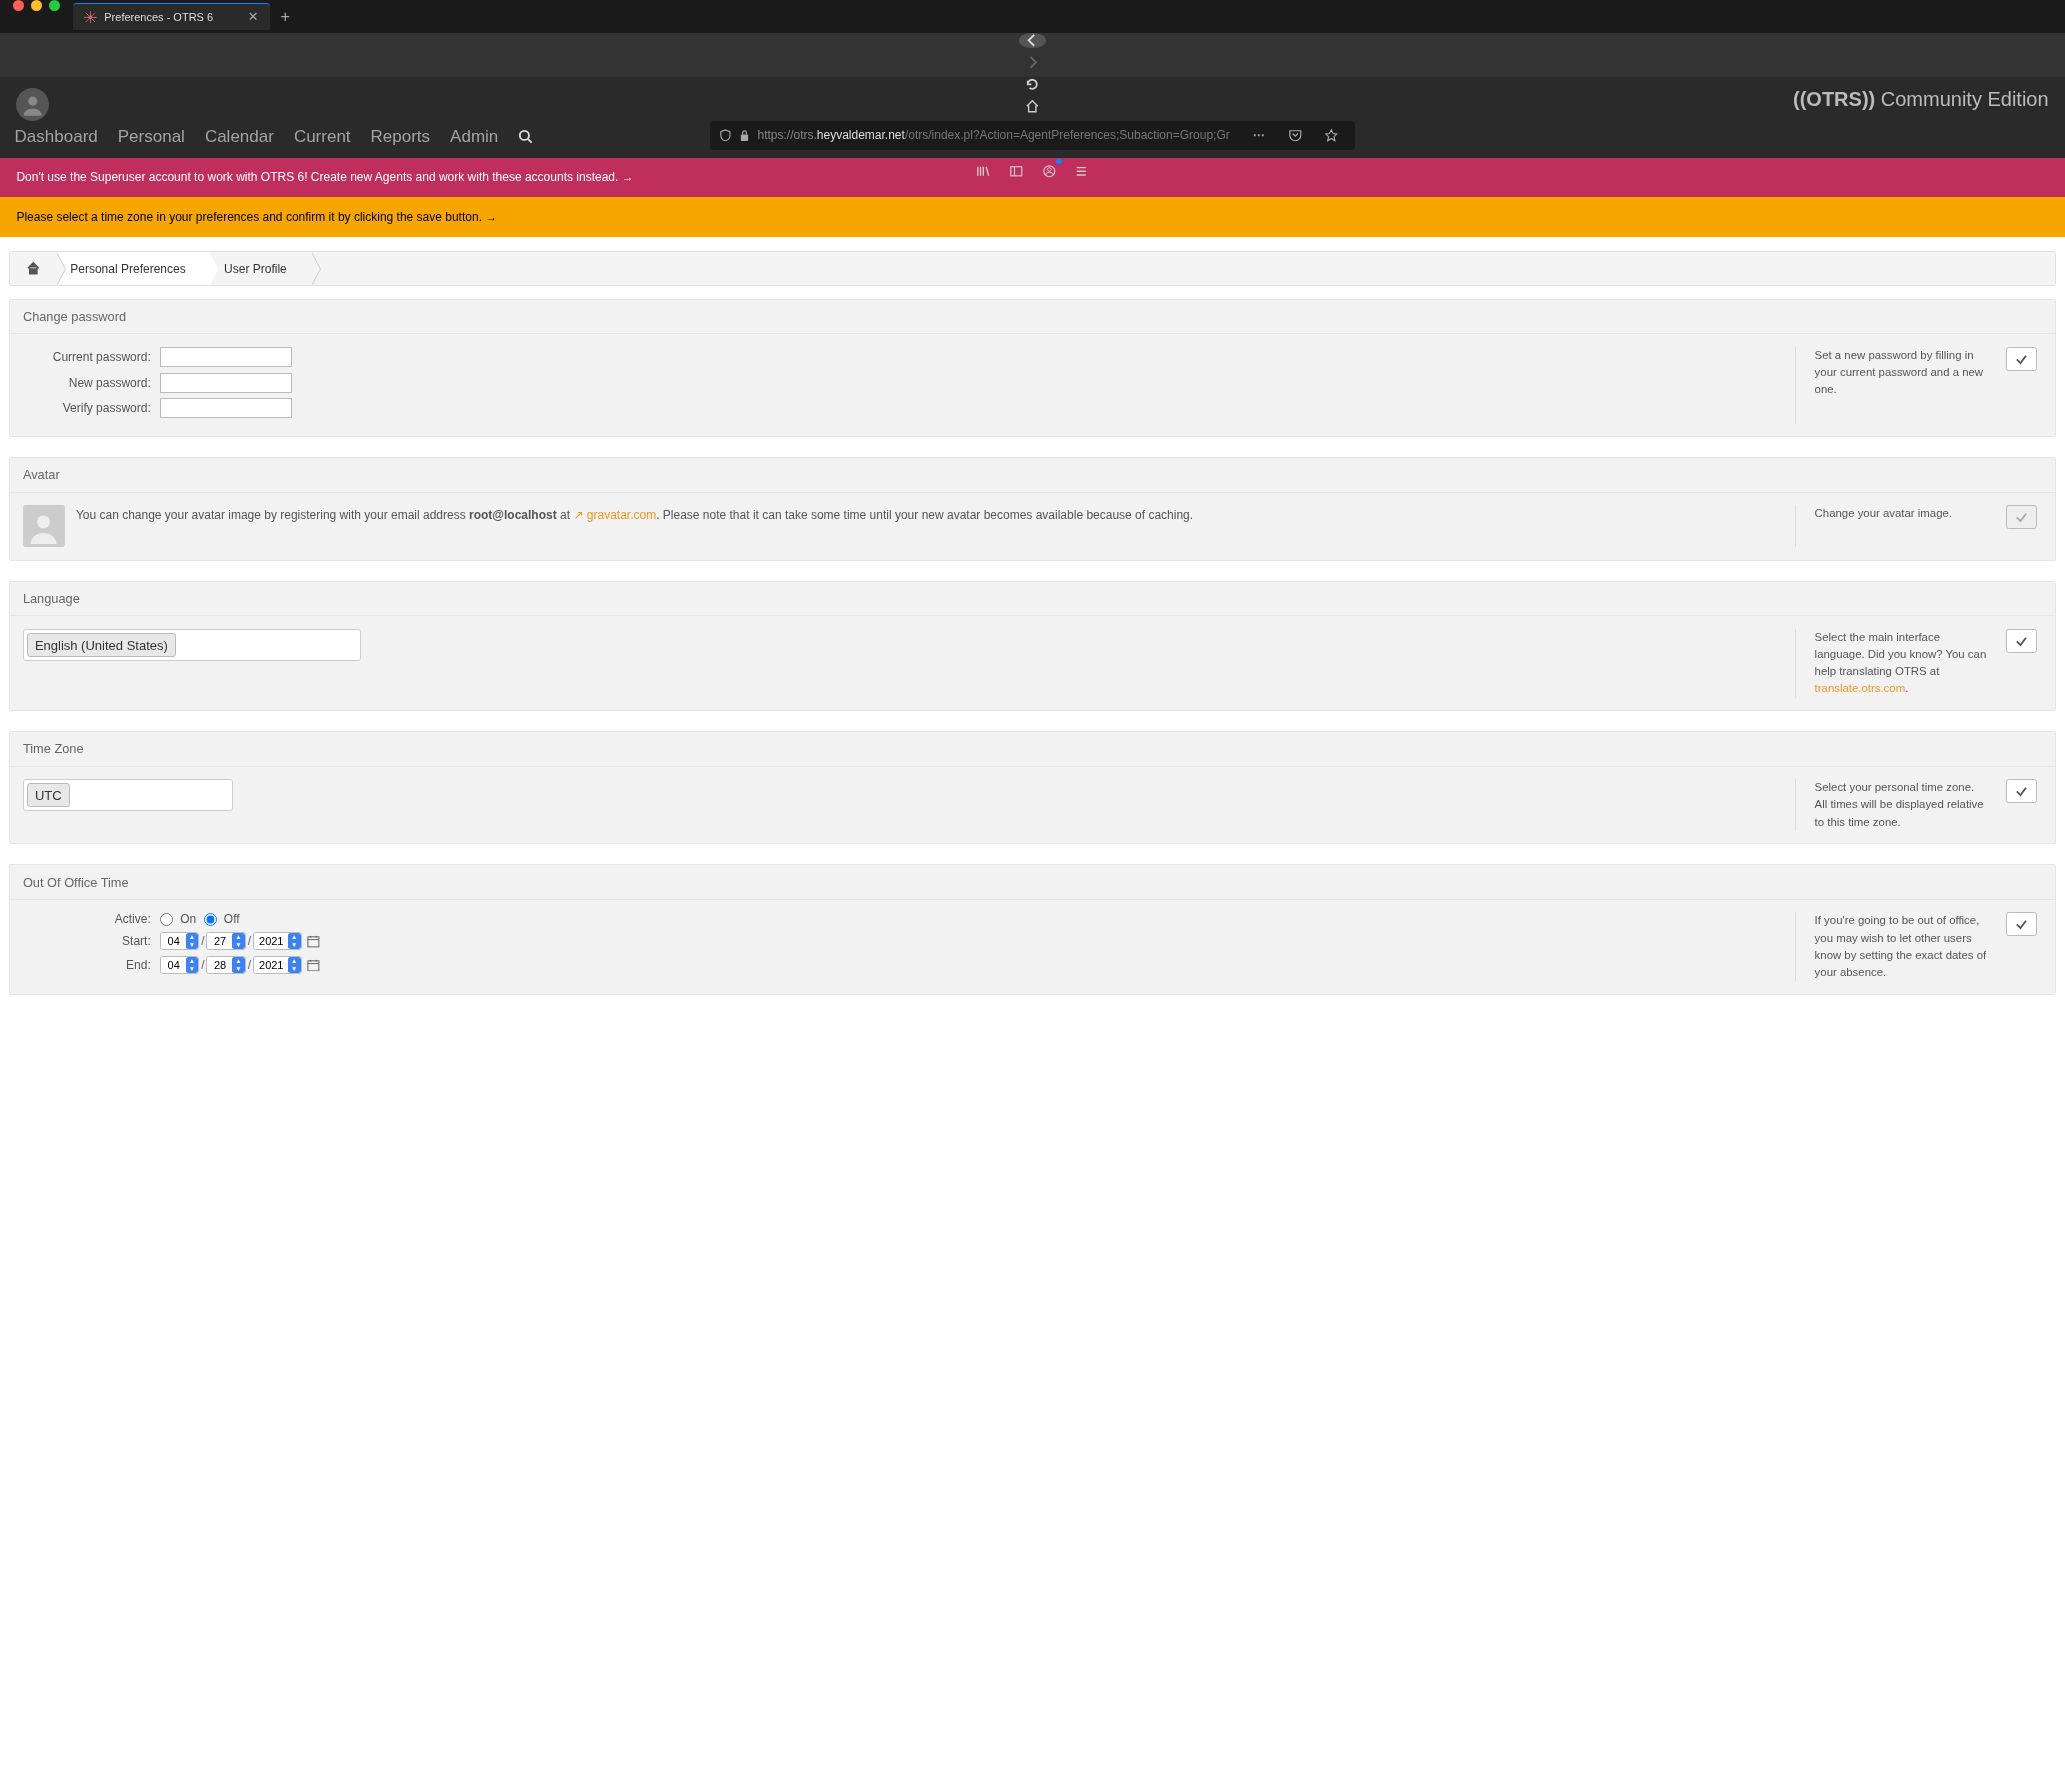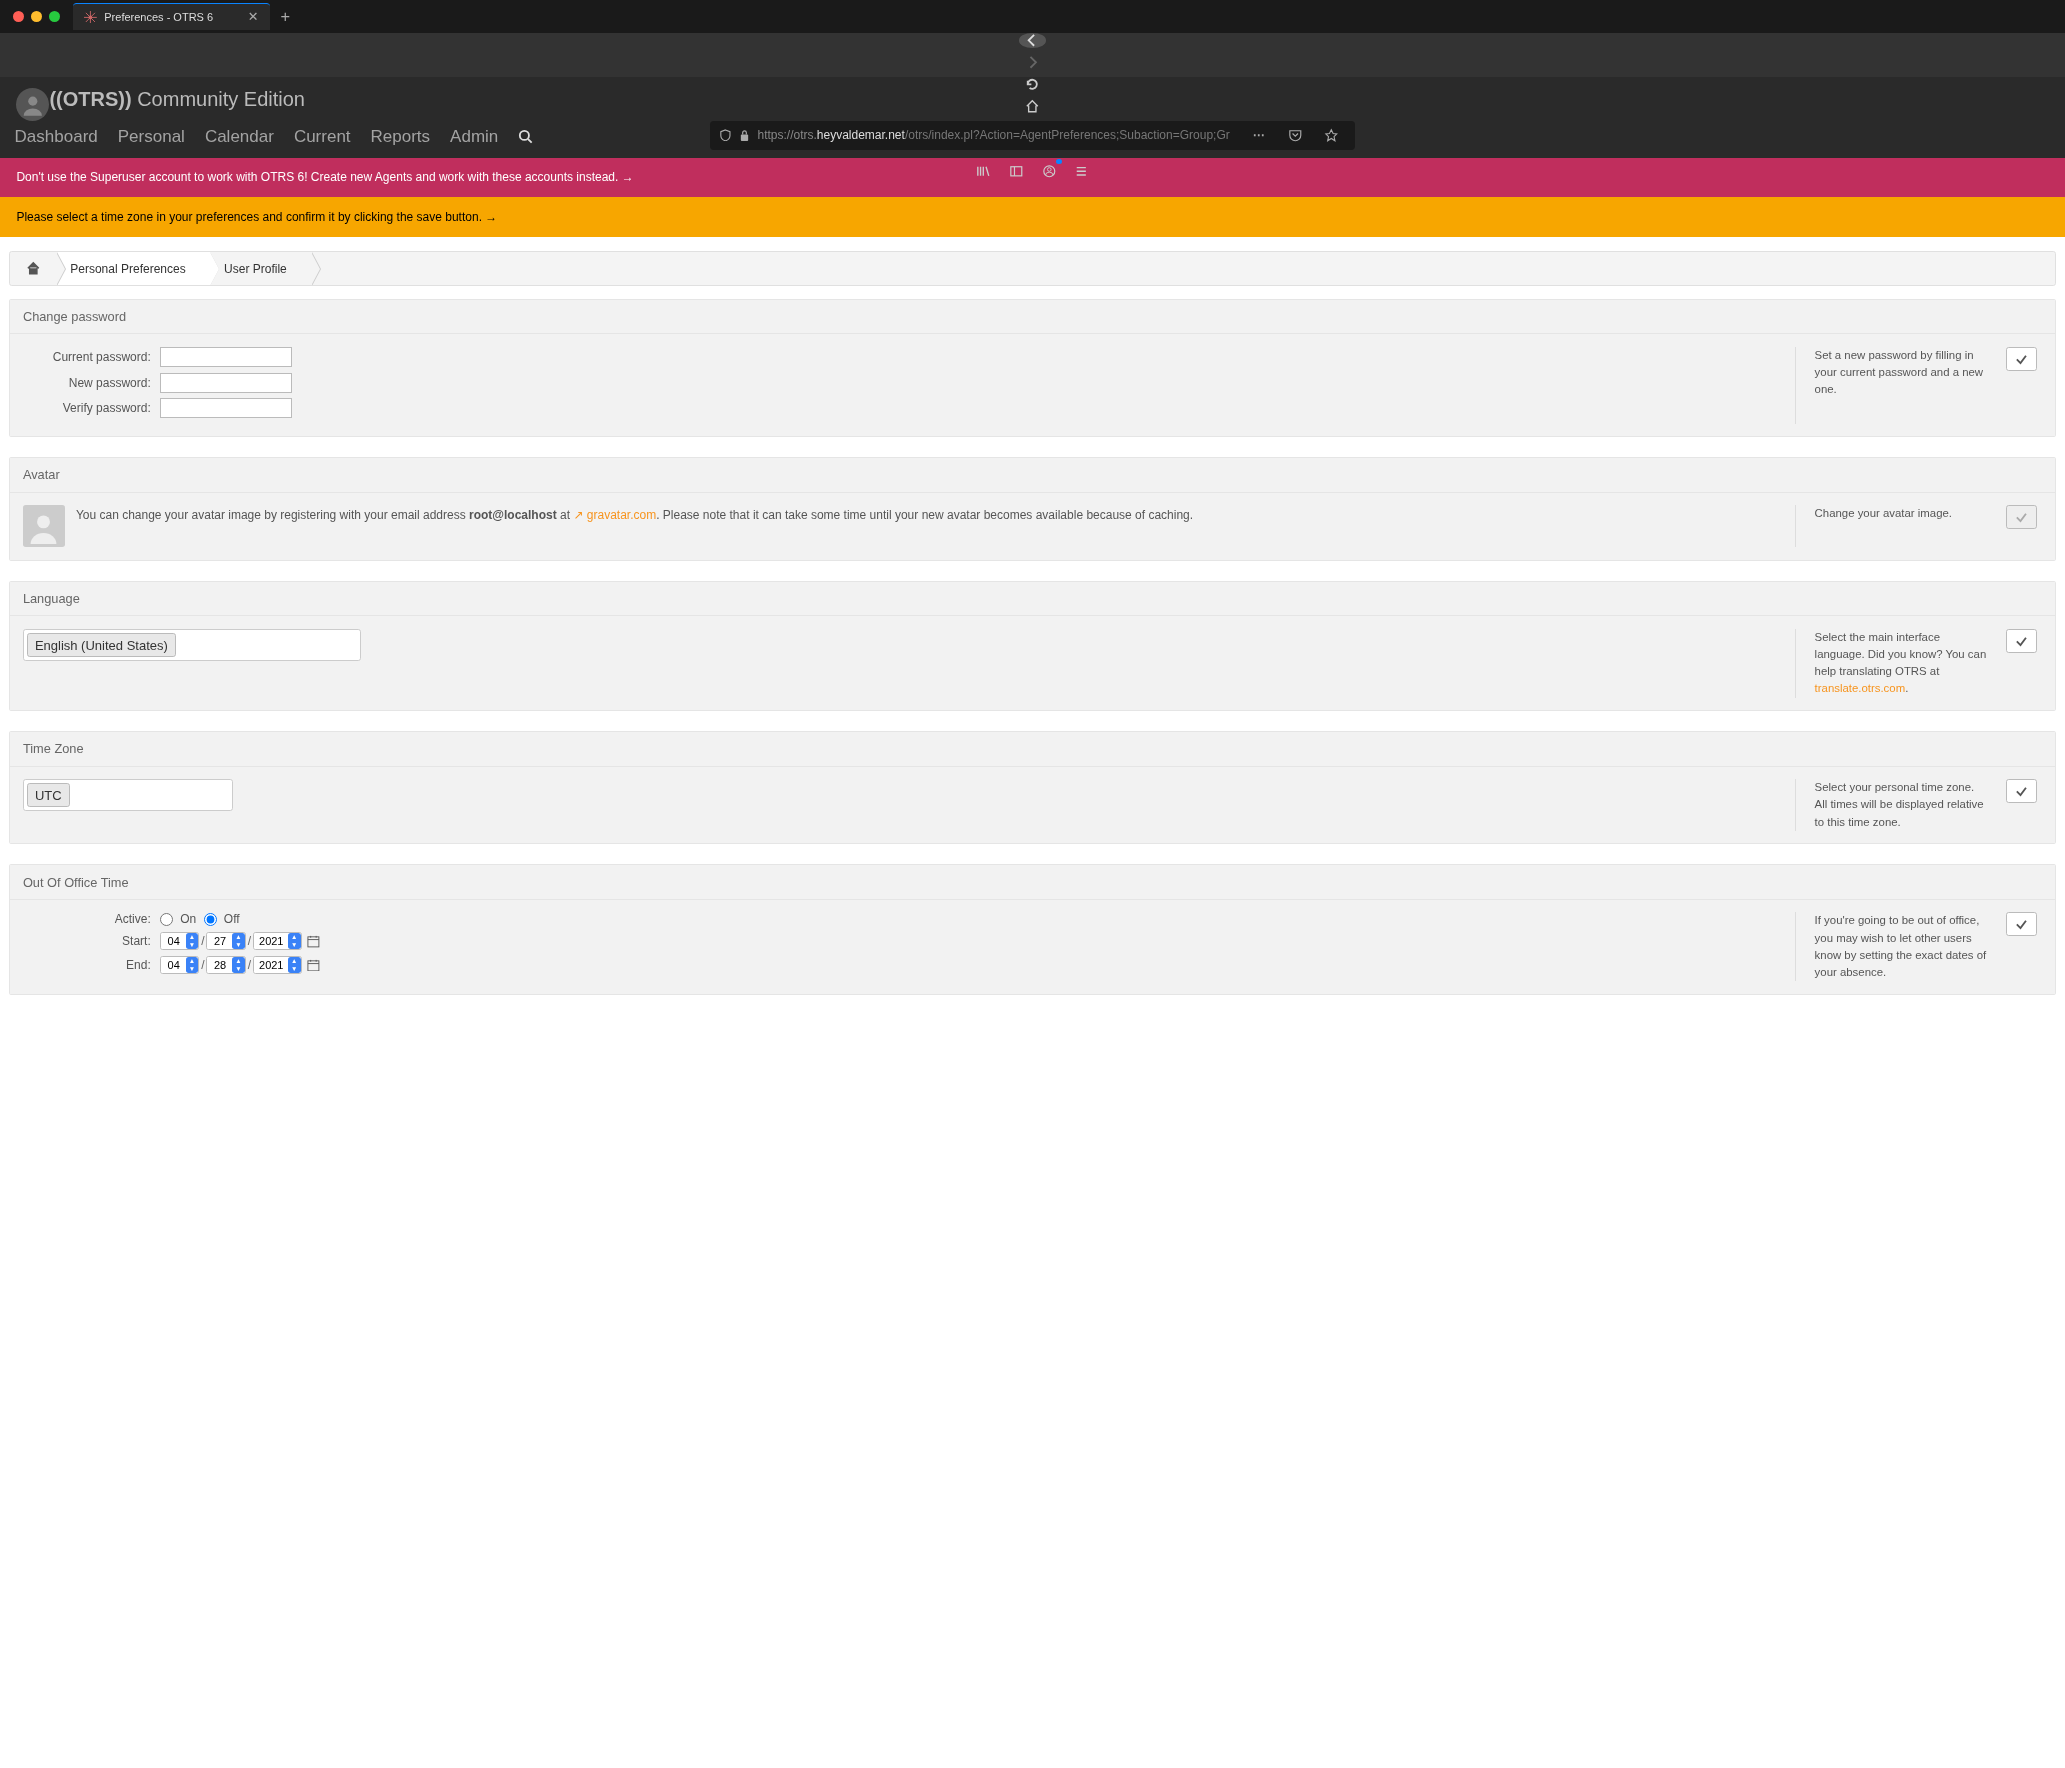--- a/index.html
+++ b/index.html
@@ -1,20 +1,20 @@
 <!DOCTYPE html>
 <html style="font-size:14.6px"><head>
 <meta charset="utf-8">
 <style>
 * { box-sizing: border-box; margin: 0; padding: 0; }
 body { font-family: -apple-system, BlinkMacSystemFont, "Segoe UI", sans-serif; font-size: 12px; color: #333; background: #fff; }
 
 
 .browser-chrome { background: #1a1a1a; }
-.title-bar { display: flex; align-items: center; height: 33px; background: #1a1a1a; }
+.title-bar { display: flex; height: 33px; background: #1a1a1a; }
 .traffic-lights { display: flex; gap: 7.3px; padding: 0 12.8px; }
 .traffic-light { width: 11px; height: 11px; border-radius: 50%; }
 .tl-red { background: #ff5f56; }
 .tl-yellow { background: #ffbd2e; }
 .tl-green { background: #27c93f; }
 .tab-bar { display: flex; align-items: center; height: 33px; flex: 1; }
 .tab { display: flex; align-items: center; background: #2a2a2a; color: #ddd; height: 27.4px; padding: 0 11px; border-radius: 3.7px 3.7px 0 0; font-size: 11px; gap: 7.3px; border-top: 1.8px solid #0a84ff; }
 .tab-favicon { width: 12.8px; height: 12.8px; display: inline-flex; align-items: center; justify-content: center; }
 .tab-close { color: #aaa; font-size: 12.8px; margin-left: 27.4px; cursor: pointer; }
 .new-tab-btn { color: #aaa; font-size: 16.4px; padding: 0 11px; cursor: pointer; }
@@ -22,21 +22,21 @@
 .nav-bar { display: flex; align-items: center; height: 44px; background: #333; padding: 0 7.3px; gap: 7.3px; flex-direction: column; }
 .nav-btn { width: 29px; height: 29px; display: flex; align-items: center; justify-content: center; color: #999; cursor: pointer; border-radius: 3.7px; }
 .nav-btn.active { color: #ccc; }
 .nav-btn.back-active { background: #555; border-radius: 50%; color: #ccc; width: 27.4px; height: 27.4px; }
 .url-bar { flex: 1; display: flex; align-items: center; background: #1a1a1a; height: 29px; border-radius: 3.7px; padding: 0 9.1px; margin: 0 9.1px; color: #888; font-size: 12px; gap: 7.3px; }
 .url-host { color: #ddd; }
 .url-path { color: #777; }
 .nav-right { display: flex; gap: 3.7px; }
 
 
-.otrs-header { background: #2a2a2a; color: #bbb; padding: 11px 16.4px 0; display: flex; justify-content: flex-start; align-items: flex-start; }
+.otrs-header { background: #2a2a2a; color: #bbb; padding: 11px 16.4px 0; display: flex; justify-content: space-between; align-items: flex-start; }
 .avatar-placeholder { width: 33px; height: 33px; border-radius: 50%; background: #555; display: flex; align-items: center; justify-content: center; }
 .brand { font-size: 20px; font-weight: 300; }
 .brand-bold { font-weight: 600; }
 .otrs-nav { background: #2a2a2a; display: flex; padding: 5.5px 14.6px 11px; gap: 20px; align-items: center; }
 .otrs-nav a { color: #a3a3a3; text-decoration: none; font-size: 17px; cursor: pointer; }
 
 
 .banner { padding: 12.8px 16.4px; font-size: 12px; }
 .banner-red { background: #c02e5d; color: #fff; }
 .banner-amber { background: #f7a600; color: #000; }

